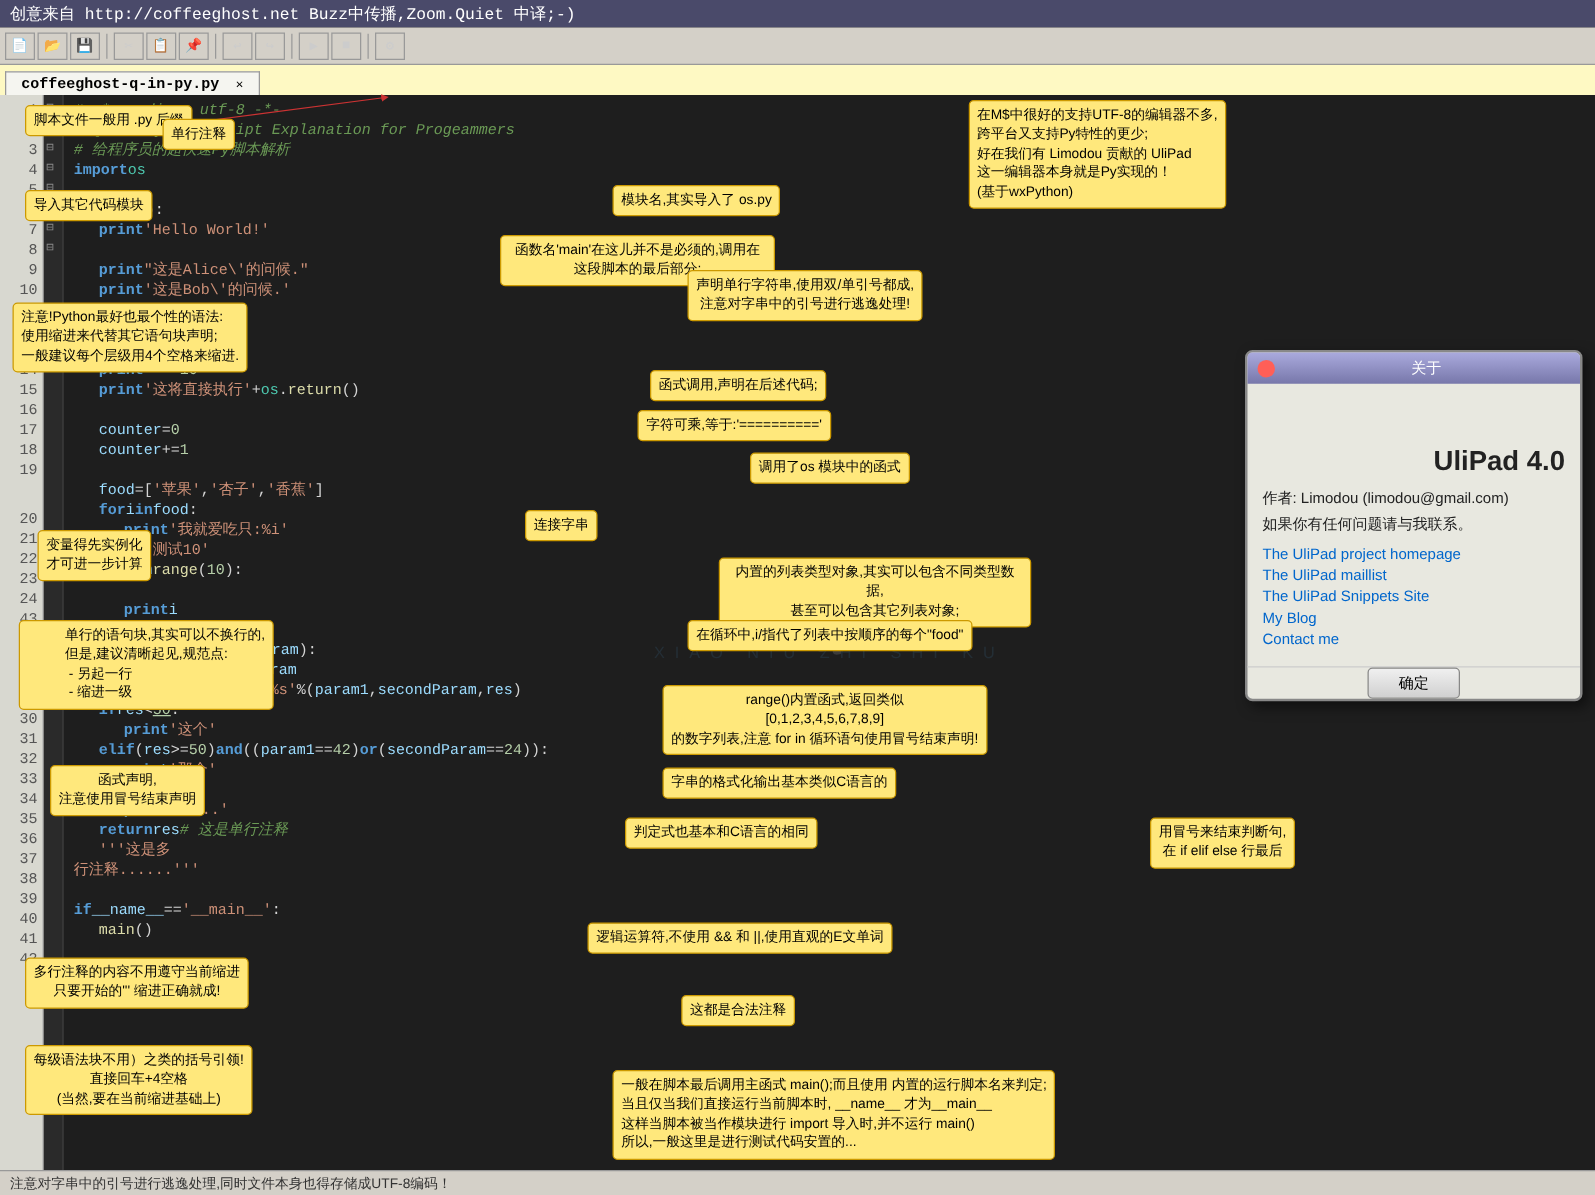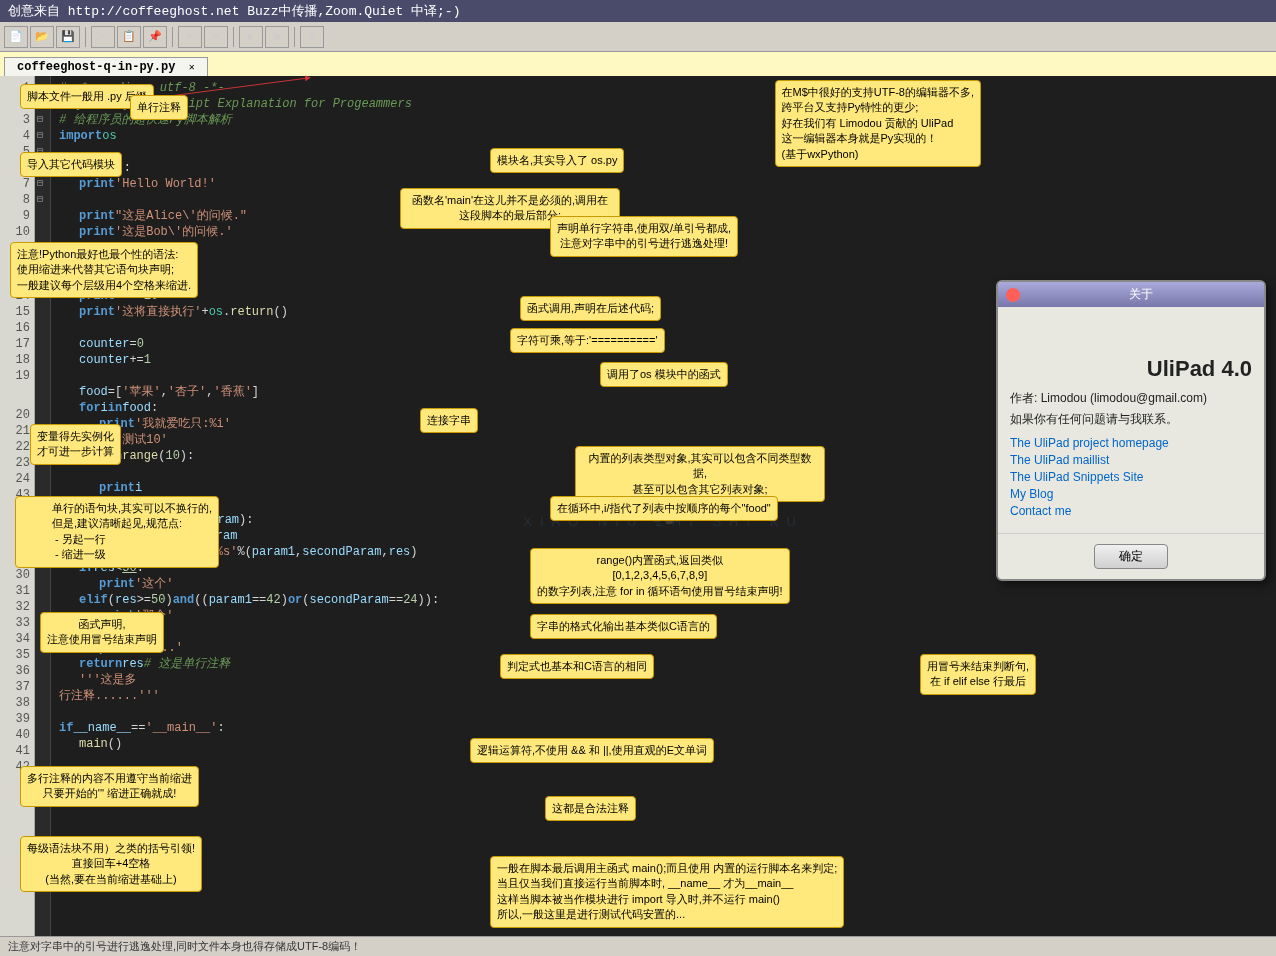--- a/index.html
+++ b/index.html
@@ -185,21 +185,21 @@
       margin-top: 37px;
     }
     .about-link {
       color: #0066cc;
       display: block;
       margin: 3px 0;
       cursor: pointer;
     }
     #about-ok-area {
       text-align: center;
-      padding: 10px;
+      padding: 0;
       border-top: 1px solid #ccc;
     }
     .ok-btn {
       background: linear-gradient(to bottom, #f0f0f0, #d0d0d0);
       border: 1px solid #888;
       border-radius: 4px;
       padding: 3px 24px;
       cursor: pointer;
       font-size: 12px;
     }

